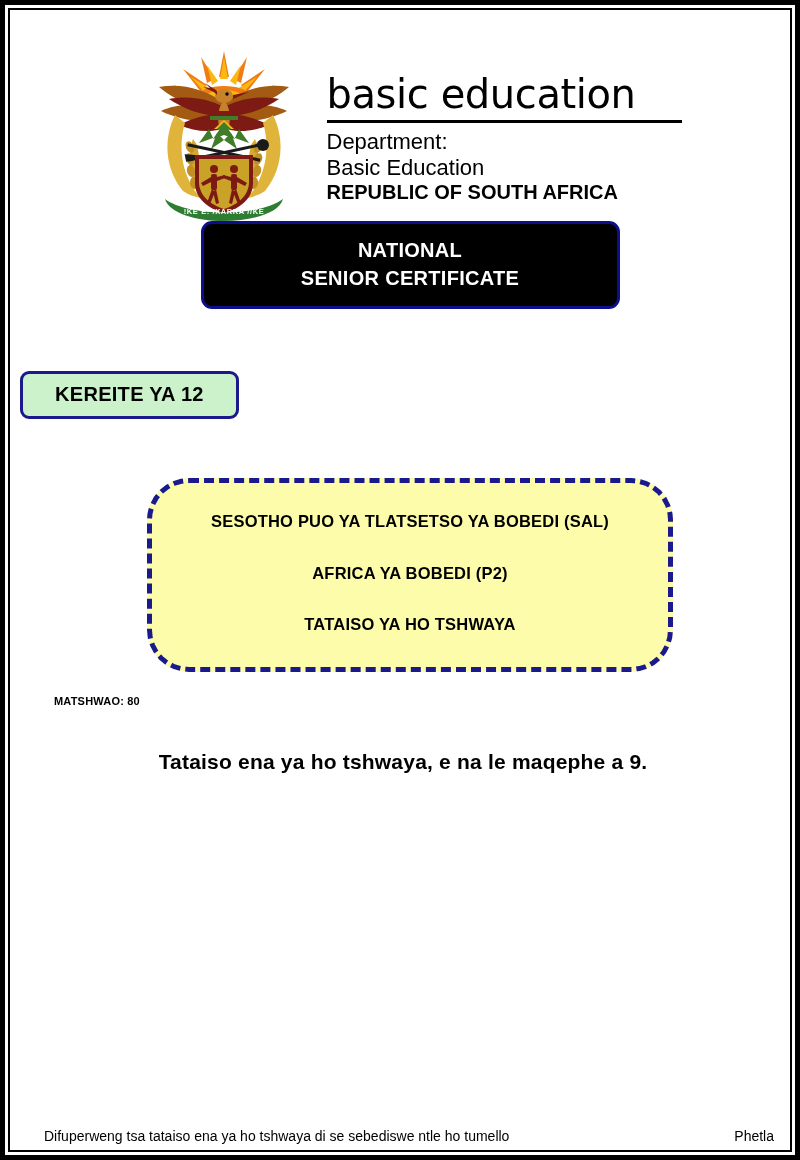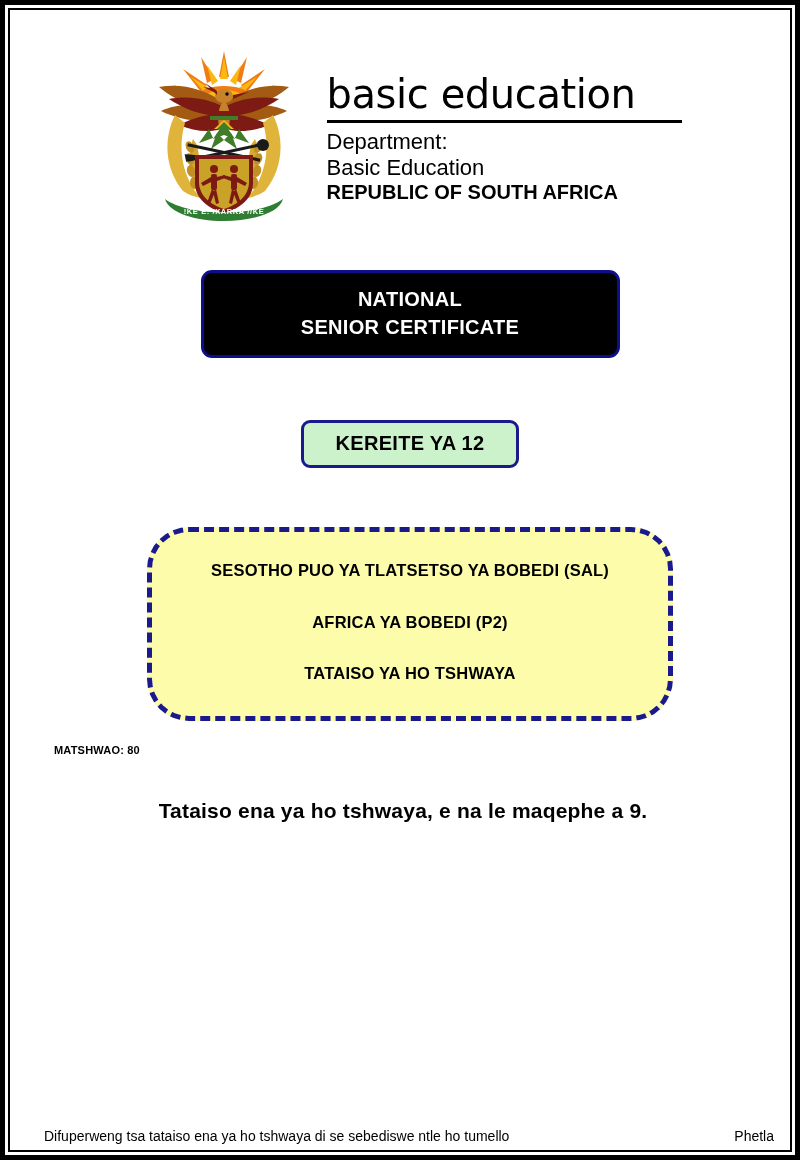--- a/index.html
+++ b/index.html
@@ -84,41 +84,40 @@
     font-size: 20px;
     font-weight: bold;
     line-height: 1.18;
     white-space: nowrap;
   }
 
   
   .nsc-wrap {
     display: flex;
     justify-content: center;
-    margin-top: 49px;
   }
   .nsc-box {
     width: 419px;
     box-sizing: border-box;
     background: #000000;
     border: 3px solid #0e0e8c;
     border-radius: 11px;
     color: #ffffff;
     text-align: center;
     font-size: 20px;
     font-weight: bold;
     line-height: 1.42;
     padding: 12px 10px 13px 10px;
     letter-spacing: 0.3px;
   }
 
   
   .grade-wrap {
     display: flex;
-    justify-content: center;
+    justify-content: flex-start;
     margin-top: 62px;
   }
   .grade-box {
     background: #ccf2cc;
     border: 3px solid #1a1a8c;
     border-radius: 9px;
     color: #000000;
     text-align: center;
     font-size: 20px;
     font-weight: bold;

